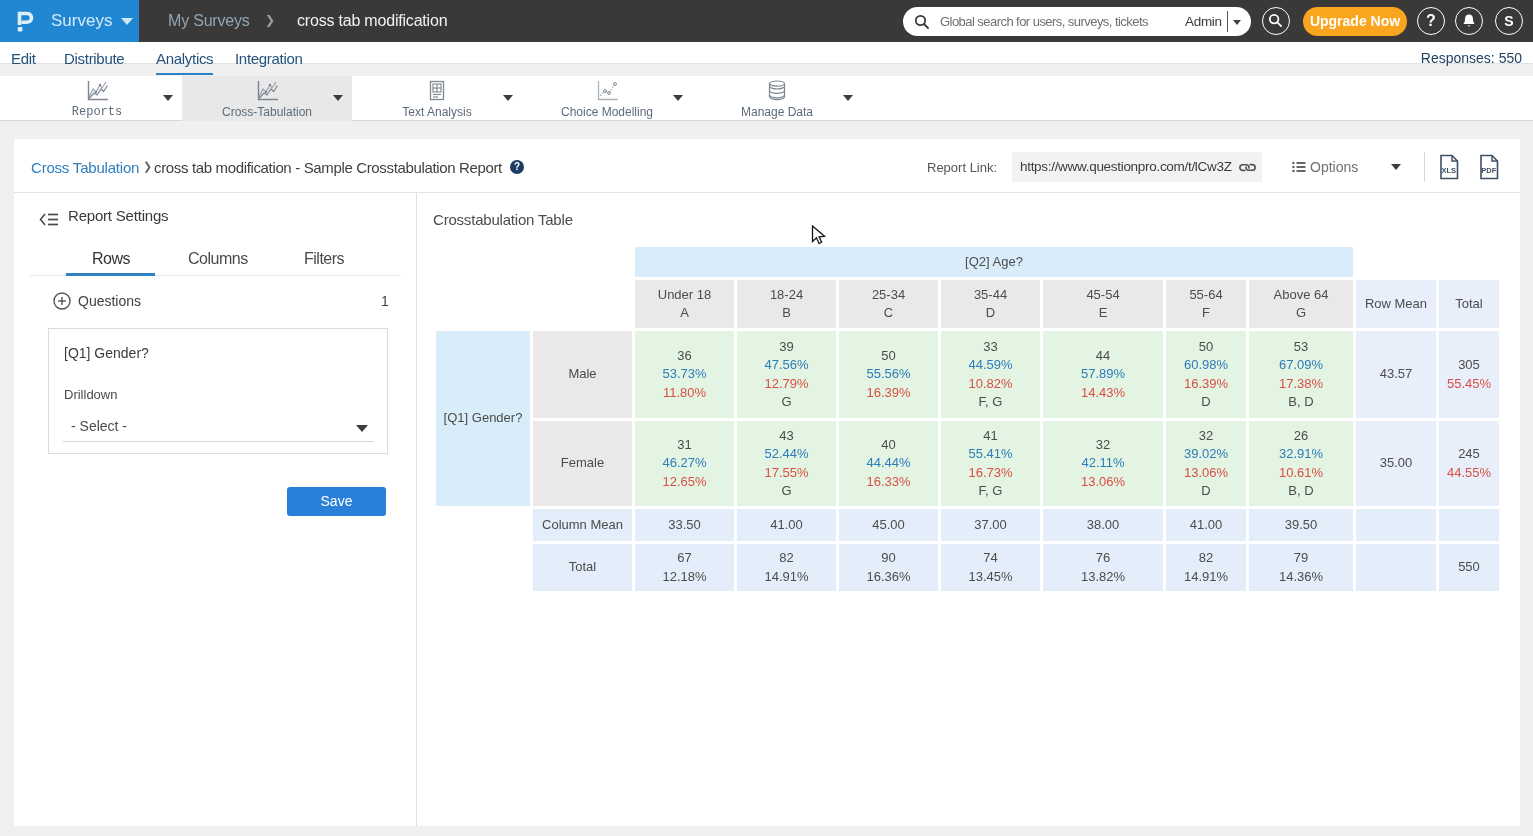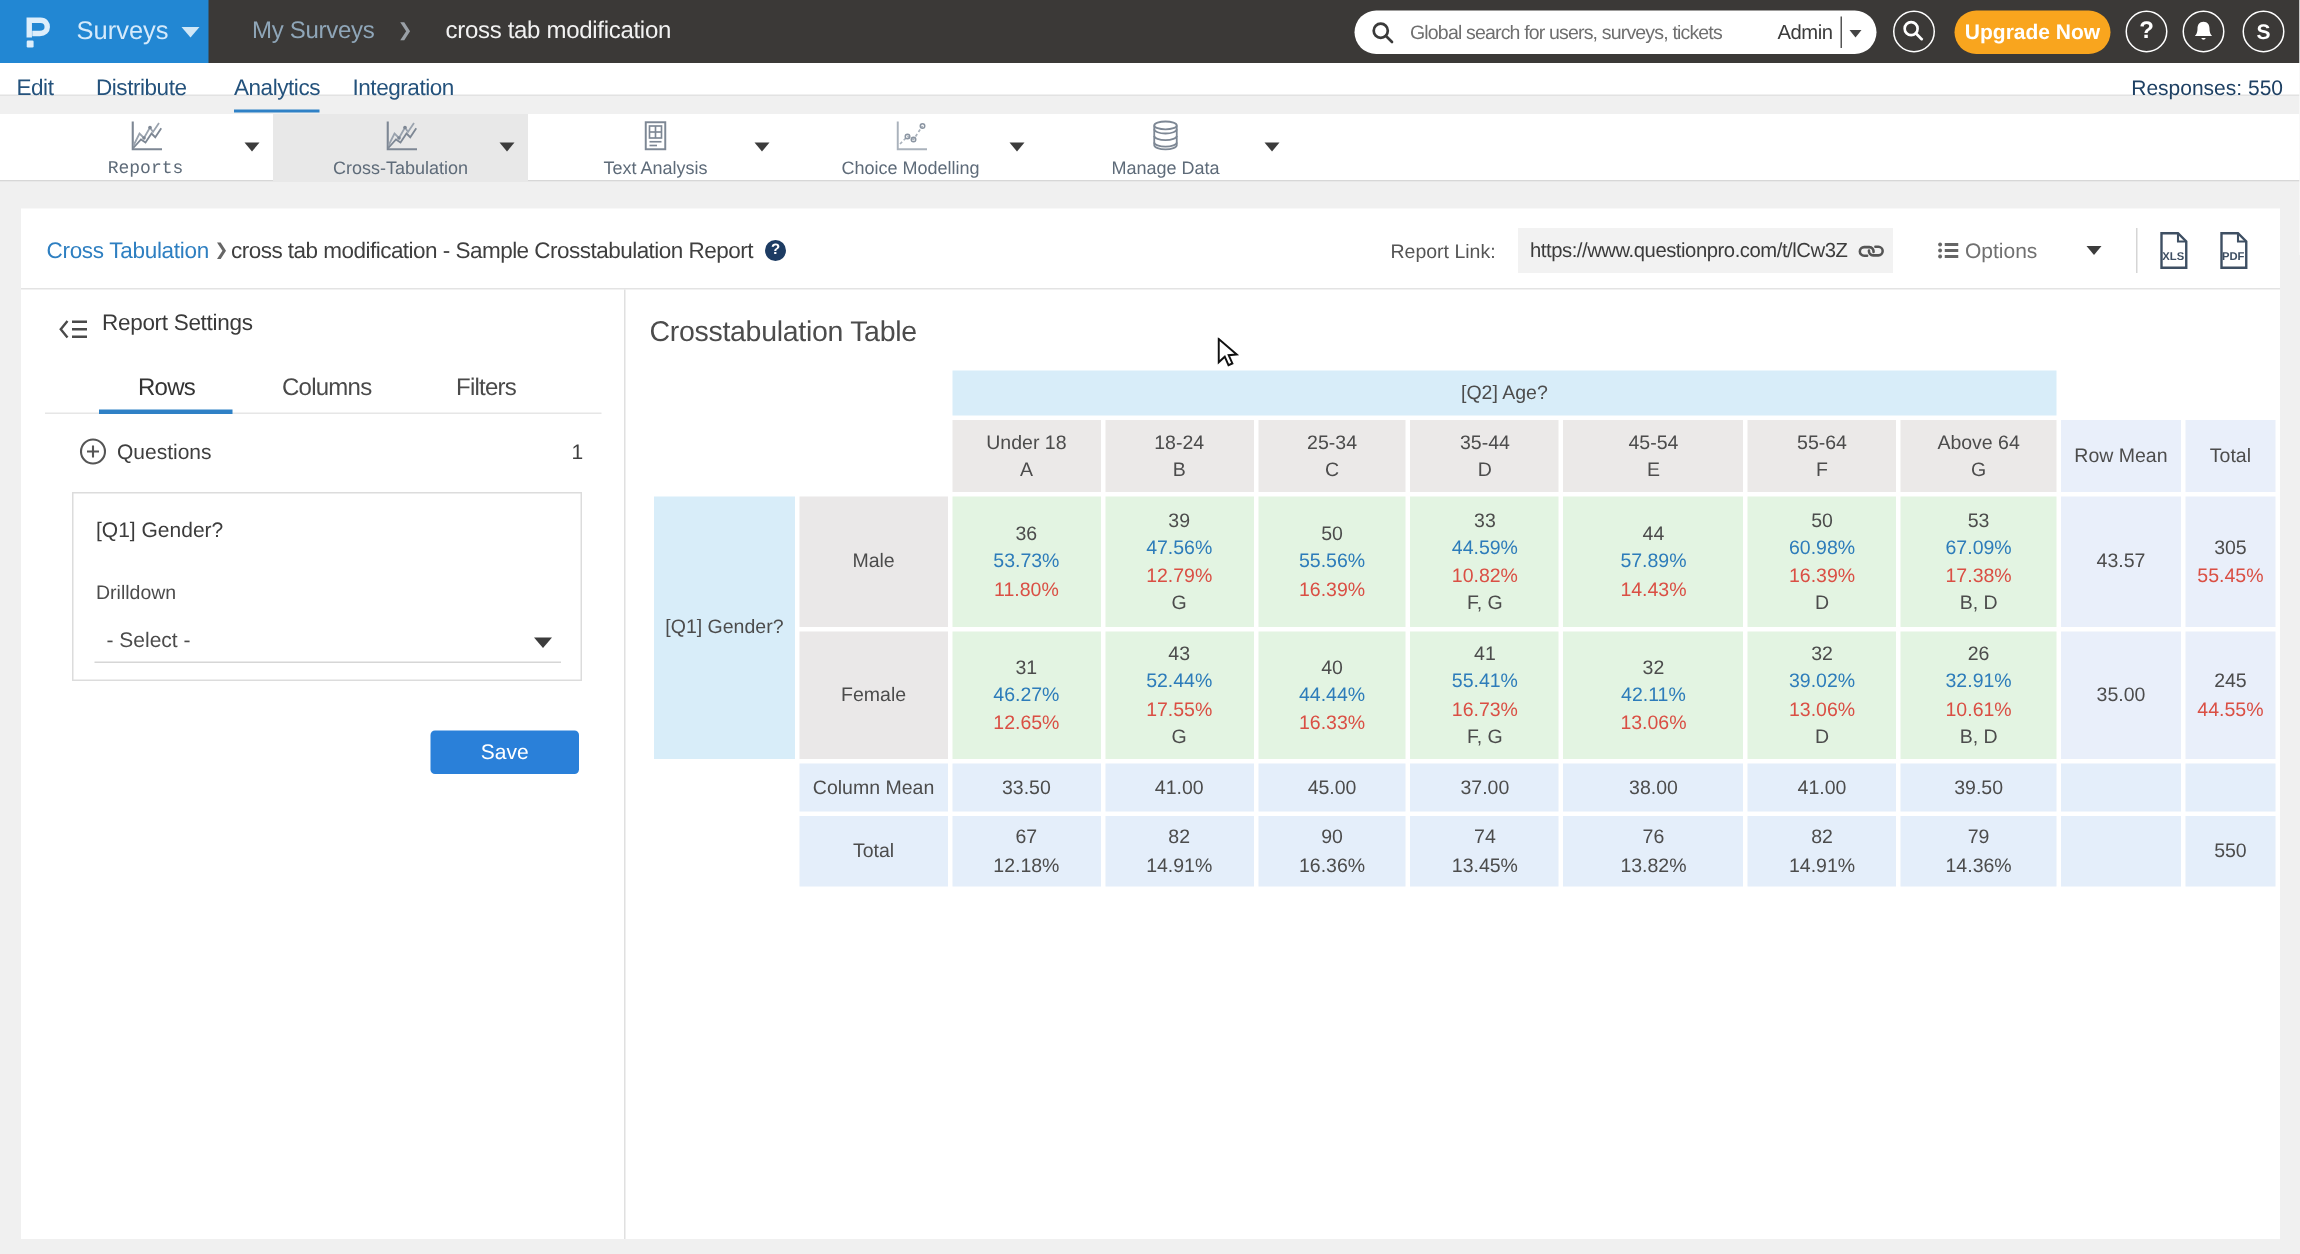--- a/index.html
+++ b/index.html
@@ -225,21 +225,21 @@
       <div class="abs" style="left:34px; top:135px; width:340px; height:126px; border:1px solid #dcdcdc;">
         <div class="abs" style="left:15px; top:16px; font-size:14px; color:#3c3c3c;">[Q1] Gender?</div>
         <div class="abs" style="left:15px; top:58px; font-size:13px; color:#4c4c4c;">Drilldown</div>
         <div class="abs" style="left:22px; top:89px; font-size:14px; color:#4c4c4c;">- Select -</div>
         <div class="abs" style="left:14px; top:112px; width:311px; height:1px; background:#d6d6d6;"></div>
         <div class="abs" style="left:307px; top:96px; width:0; height:0; border-left:6px solid transparent; border-right:6px solid transparent; border-top:7px solid #3c3c3c;"></div>
       </div>
       <div class="abs" style="left:273px; top:294px; width:99px; height:29px; background:#2a80d9; border-radius:3px; color:#fff; font-size:14px; text-align:center; line-height:29px;">Save</div>
     </div>
 
-    <div class="abs" style="left:419px; top:72px; font-size:19px; color:#4c4c4c; letter-spacing:-0.2px;">Crosstabulation Table</div>
+    <div class="abs" style="left:419px; top:72px; font-size:15px; color:#4c4c4c; letter-spacing:-0.2px;">Crosstabulation Table</div>
     <svg width="18" height="22" viewBox="0 0 18 22" style="position:absolute; left:797px; top:86px; z-index:5;">
       <path d="M1.5 1 L1.5 16.5 L5.5 12.8 L8 18.5 L10.6 17.3 L8.1 11.8 L13.5 11.3 Z" fill="#fff" stroke="#111" stroke-width="1.3"></path>
     </svg>
 
     <table class="xt abs" style="left:419px; top:105px;">
       <tbody>
           <tr style="height:30px;">
         <td style="width:94px;"></td>
         <td style="width:99px;"></td>
         <td class="agehead" colspan="7">[Q2] Age?</td>
@@ -247,21 +247,21 @@
         <td style="width:60px;"></td>
       </tr>
       <tr style="height:48px;">
         <td></td>
             <td></td>
         <td class="colhead" style="width:99px;">Under 18<br>A</td>
         <td class="colhead" style="width:99px;">18-24<br>B</td>
         <td class="colhead" style="width:99px;">25-34<br>C</td>
         <td class="colhead" style="width:99px;">35-44<br>D</td>
         <td class="colhead" style="width:120px;">45-54<br>E</td>
-        <td class="colhead" style="width:99px;">55-64<br>F</td>
+        <td class="colhead" style="width:80px;">55-64<br>F</td>
         <td class="colhead" style="width:104px;">Above 64<br>G</td>
         <td class="rmhead">Row Mean</td>
         <td class="rmhead">Total</td>
       </tr>
       <tr style="height:87px;">
         <td class="qcell" rowspan="2">[Q1] Gender?</td>
         <td class="glabel">Male</td>
         <td class="green">36<br><span class="pctb">53.73%</span><br><span class="pctr">11.80%</span></td>
         <td class="green">39<br><span class="pctb">47.56%</span><br><span class="pctr">12.79%</span><br>G</td>
         <td class="green">50<br><span class="pctb">55.56%</span><br><span class="pctr">16.39%</span></td>

